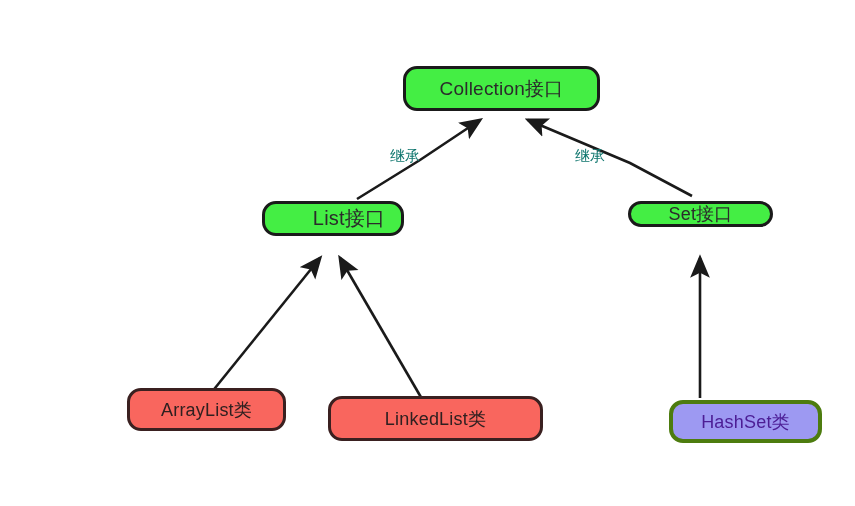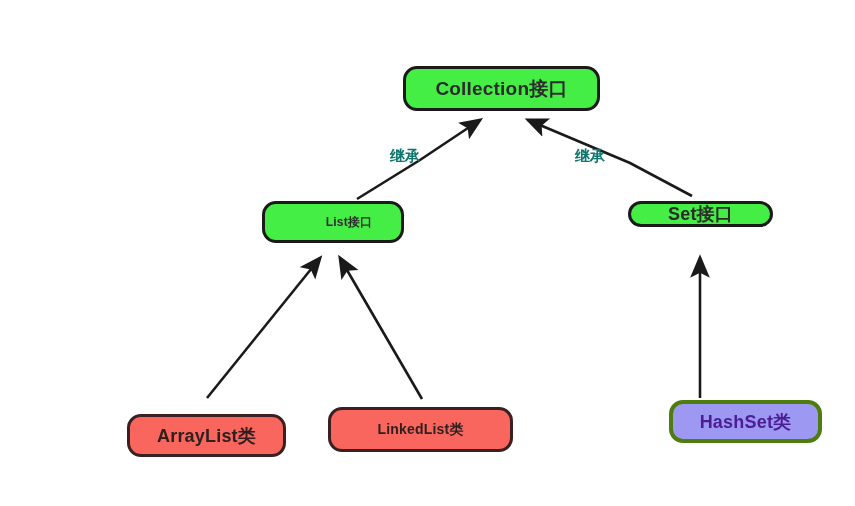--- a/index.html
+++ b/index.html
@@ -9,21 +9,20 @@
   }
   body {
     font-family: "Liberation Sans", "DejaVu Sans", sans-serif;
   }
   #canvas {
     position: relative;
     width: 855px;
     height: 506px;
     background: #ffffff;
     overflow: hidden;
-    font-weight: bold;
   }
   #edges {
     position: absolute;
     left: 0;
     top: 0;
     width: 855px;
     height: 506px;
   }
   .node {
     position: absolute;
@@ -91,33 +90,33 @@
 
     <g>
       <path d="M 700,398 L 700,258" fill="none" stroke="#1a1a1a" stroke-width="2.6" marker-end="url(#arrowhead)"></path>
     </g>
   </svg>
 
   <div class="node node-iface" id="node-collection" style="left: 403px; top: 66px; width: 197px; height: 45px; font-size: 19px;">
     <span>Collection接口</span>
   </div>
 
-  <div class="node node-iface" id="node-list" style="left: 262px; top: 201px; width: 142px; height: 42px; font-size: 12px; padding-left: 32px;">
+  <div class="node node-iface" id="node-list" style="left: 262px; top: 201px; width: 142px; height: 35px; font-size: 20px; padding-left: 32px;">
     <span>List接口</span>
   </div>
 
   <div class="node node-iface" id="node-set" style="left: 628px; top: 201px; width: 145px; height: 26px; font-size: 18px;">
     <span>Set接口</span>
   </div>
 
-  <div class="node node-class-red" id="node-arraylist" style="left: 127px; top: 414px; width: 159px; height: 43px; font-size: 18px;">
+  <div class="node node-class-red" id="node-arraylist" style="left: 127px; top: 388px; width: 159px; height: 43px; font-size: 18px;">
     <span>ArrayList类</span>
   </div>
 
-  <div class="node node-class-red" id="node-linkedlist" style="left: 328px; top: 407px; width: 185px; height: 45px; font-size: 14px;">
+  <div class="node node-class-red" id="node-linkedlist" style="left: 328px; top: 396px; width: 215px; height: 45px; font-size: 18px;">
     <span>LinkedList类</span>
   </div>
 
   <div class="node node-class-purple" id="node-hashset" style="left: 630px; top: 400px; width: 153px; height: 43px; font-size: 18px;">
     <span>HashSet类</span>
   </div>
 
   <div class="edge-label" id="label-list-collection" style="left: 390px; top: 147px;">继承</div>
 
   <div class="edge-label" id="label-set-collection" style="left: 575px; top: 147px;">继承</div>

